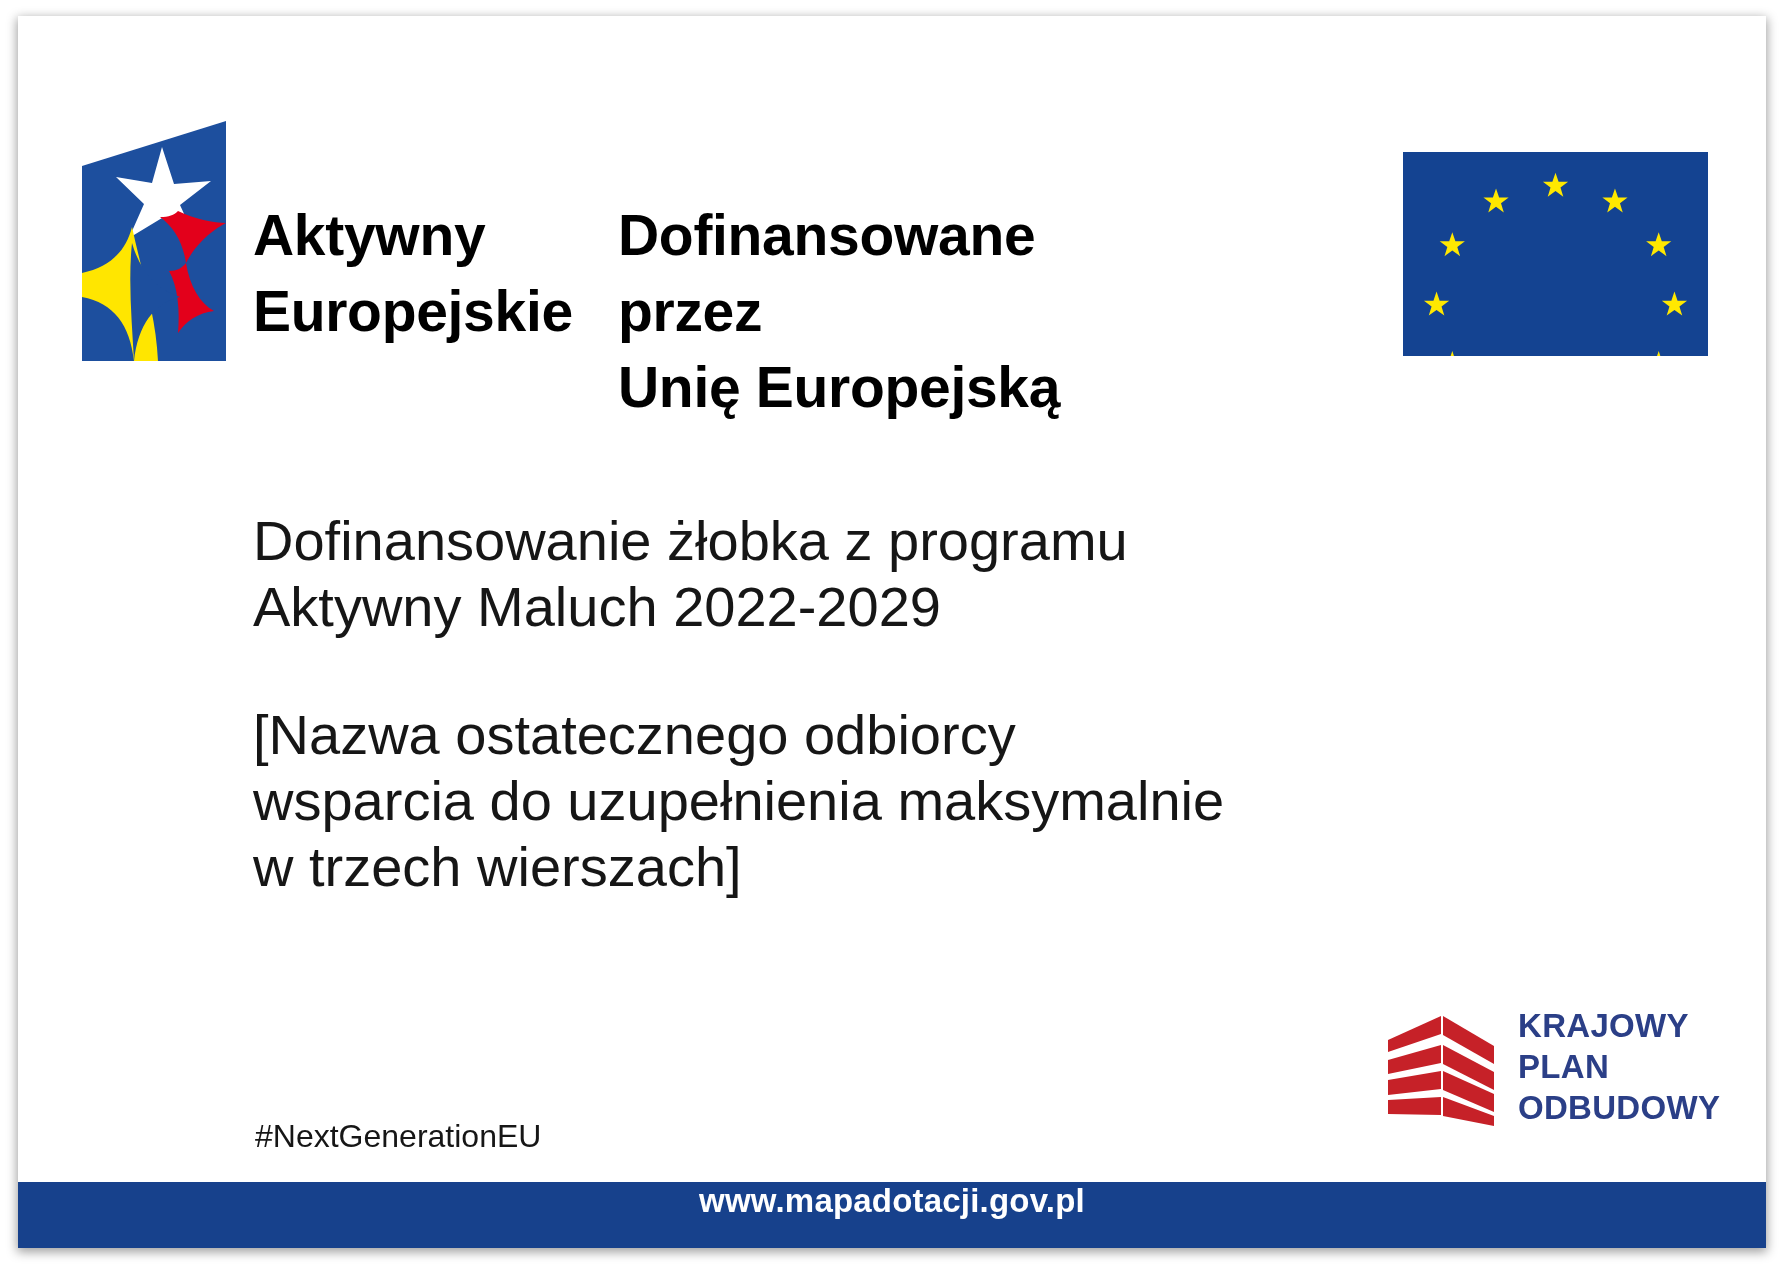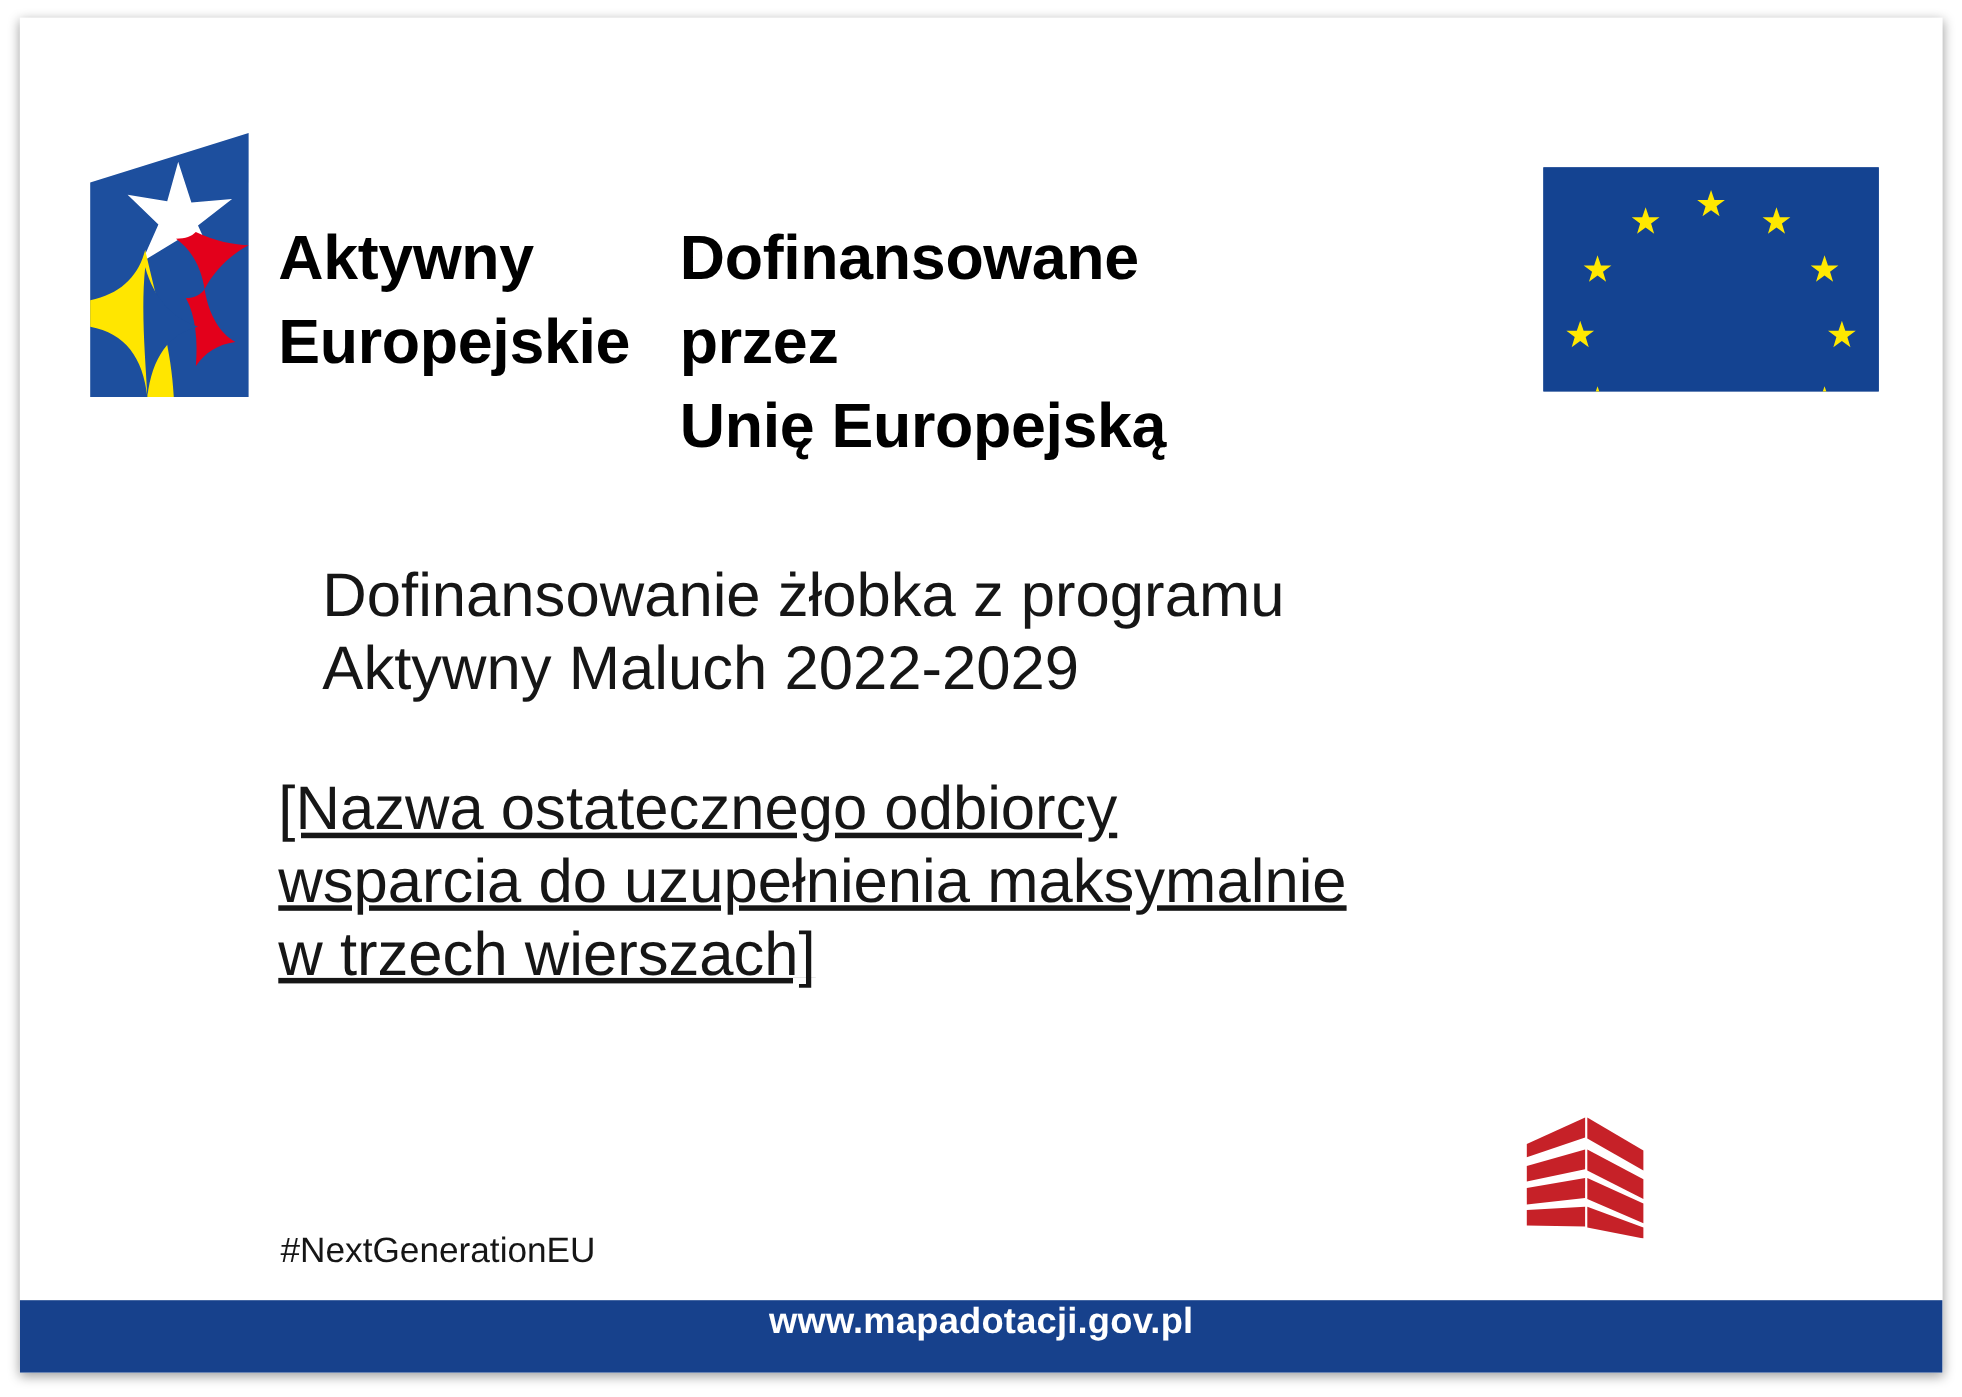--- a/index.html
+++ b/index.html
@@ -86,33 +86,31 @@
   
   #project-title {
     position: absolute;
     left: 235px;
     top: 492px;
     width: 1050px;
     font-size: 56px;
     line-height: 1.18;
     color: #161616;
     white-space: pre-line;
-    margin-left: 40px;
   }
 
   #beneficiary-placeholder {
     position: absolute;
     left: 235px;
     top: 686px;
     width: 1060px;
     font-size: 56px;
     line-height: 1.18;
     color: #161616;
     white-space: pre-line;
-    text-decoration: underline;
   }
 
   #hashtag {
     position: absolute;
     left: 237px;
     top: 1102px;
     font-size: 32px;
     color: #161616;
     letter-spacing: 0px;
   }
@@ -256,19 +254,22 @@
           <polygon points="2,76 55,67 55,85 2,91"></polygon>
           <polygon points="2,96 55,93 55,111 2,110"></polygon>
 
           <polygon points="57,12 108,42 108,60 57,31"></polygon>
           <polygon points="57,41 108,68 108,86 57,60"></polygon>
           <polygon points="57,67 108,90 108,108 57,86"></polygon>
           <polygon points="57,93 108,112 108,122 57,112"></polygon>
         </g>
       </svg>
     </div>
+    <div id="kpo-words">KRAJOWY
+PLAN
+ODBUDOWY</div>
   </div>
 
   <div id="footer-bar">
     <span id="footer-url">www.mapadotacji.gov.pl</span>
   </div>
 
 </div>
 
 </body></html>

